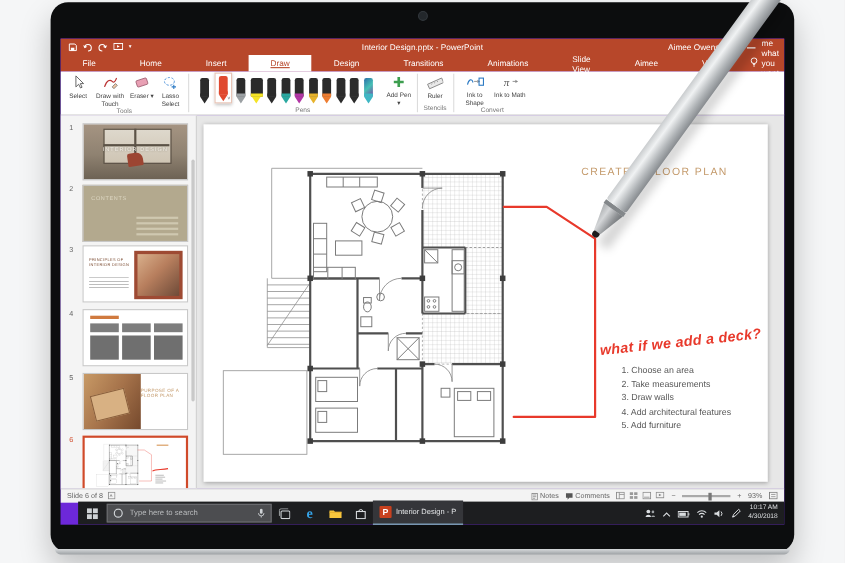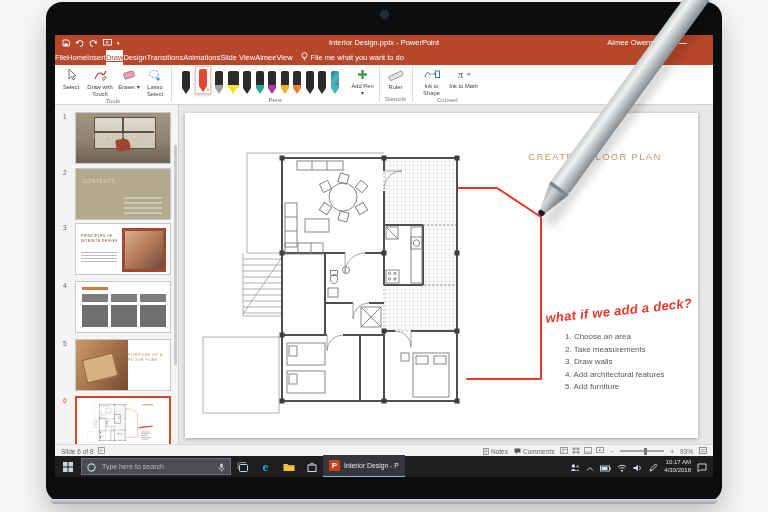--- a/index.html
+++ b/index.html
@@ -12,21 +12,21 @@
   .screen{position:absolute;left:9px;top:33px;width:658px;height:442px;background:#6d28d9;overflow:hidden;}
   
   .titlebar{position:absolute;left:0;top:0;width:658px;height:15px;background:#B7472A;display:flex;align-items:center;color:#fff;font-size:7.5px;}
   .qat{display:flex;align-items:center;gap:5px;padding-left:7px;}
   .qat svg{display:block;}
   .win-title{position:absolute;left:0;right:0;text-align:center;pointer-events:none;}
   .tb-right{margin-left:auto;display:flex;align-items:center;gap:8px;padding-right:26px;}
   .tb-btn{display:flex;align-items:center;}
   
   .tabrow{position:absolute;left:0;top:15px;width:658px;height:15px;background:#B7472A;display:flex;align-items:stretch;color:#fff;font-size:7.5px;}
-  .tab{padding:0 0;display:flex;align-items:center;cursor:default;}
+  .tab{padding:0 20px;display:flex;align-items:center;cursor:default;}
   .tab.active{background:#fff;color:#B7472A;text-decoration:underline;}
   .tellme{display:flex;align-items:center;gap:3px;padding:0 8px;}
   
   .ribbon{position:absolute;left:0;top:30px;width:658px;height:39px;background:#fff;border-bottom:1px solid #d2d2d2;display:flex;align-items:stretch;}
   .rgroup{display:flex;flex-direction:column;align-items:center;padding:2px 4px 0 4px;}
   .rgroup .ritems{display:flex;align-items:flex-start;gap:2px;flex:1;}
   .rgroup .glabel{font-size:6px;color:#777;padding:1px 0 2px;}
   .rsep{width:1px;background:#dcdcdc;margin:2px 0;}
   .rbtn{width:24px;display:flex;flex-direction:column;align-items:center;gap:1px;font-size:5.8px;color:#444;text-align:center;line-height:1.1;padding-top:1px;}
   .rbtn.wide{width:30px;}
@@ -74,21 +74,21 @@
   .plan-svg{position:absolute;left:0;top:0;}
   
   .statusbar{position:absolute;left:0;top:409px;width:658px;height:12px;background:#f3f3f3;border-top:1px solid #d9d9d9;display:flex;align-items:center;font-size:6.5px;color:#666;}
   .statusbar .left{display:flex;align-items:center;gap:4px;padding-left:6px;}
   .statusbar .right{margin-left:auto;display:flex;align-items:center;gap:6px;padding-right:6px;}
   .sb-item{display:flex;align-items:center;gap:2px;}
   .viewbtns{display:flex;align-items:center;gap:4px;}
   .zoomtrack{position:relative;width:44px;height:1.5px;background:#a9a9a9;}
   .zoomthumb{position:absolute;left:55%;top:-2.5px;width:3px;height:7px;background:#777;}
   
-  .taskbar{position:absolute;left:0;top:421px;width:658px;height:21px;background:#1d1e20;display:flex;align-items:center;color:#dfe1e3;}
+  .taskbar{position:absolute;left:16px;top:421px;width:658px;height:21px;background:#1d1e20;display:flex;align-items:center;color:#dfe1e3;}
   .start{width:26px;height:21px;display:flex;align-items:center;justify-content:center;}
   .searchbox{width:150px;height:17px;background:#4c4d50;border:1px solid #6c6d70;display:flex;align-items:center;gap:4px;padding:0 5px;box-sizing:border-box;}
   .searchbox input{background:transparent;border:none;outline:none;color:#c6c8ca;font-size:7px;width:100px;font-family:"Liberation Sans",sans-serif;}
   .searchbox input::placeholder{color:#b9bbbd;}
   .tb-ico{width:23px;height:21px;display:flex;align-items:center;justify-content:center;}
   .appbtn{height:21px;display:flex;align-items:center;gap:4px;padding:0 6px;background:#35363a;border-bottom:2px solid #8fb9d8;font-size:6.8px;color:#e3e5e7;max-width:96px;white-space:nowrap;overflow:hidden;}
   .ppt-logo{width:11px;height:11px;background:#C8411F;color:#fff;font-size:8px;font-weight:bold;display:flex;align-items:center;justify-content:center;border-radius:1px;flex:0 0 auto;}
   .tray{margin-left:auto;display:flex;align-items:center;gap:6px;padding-right:6px;}
   .clock{font-size:6px;text-align:right;line-height:1.25;}
   

